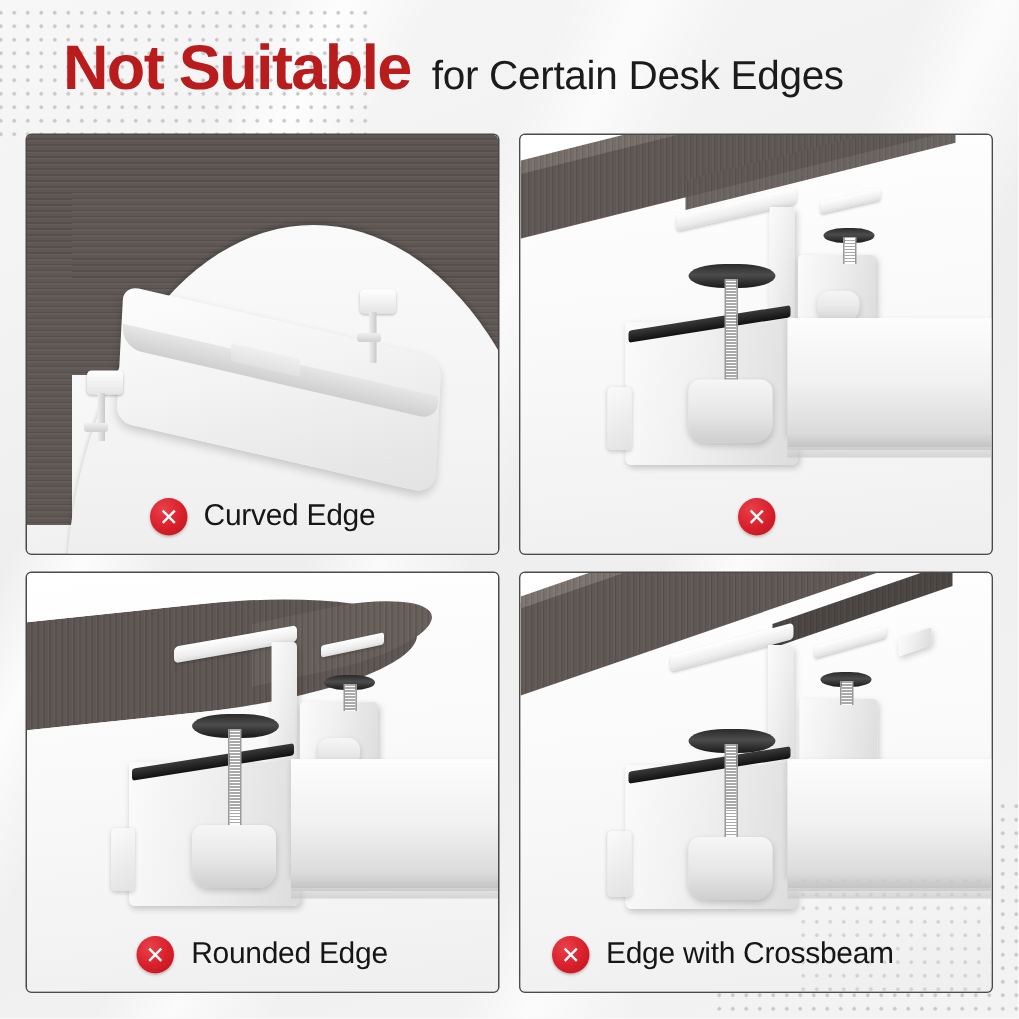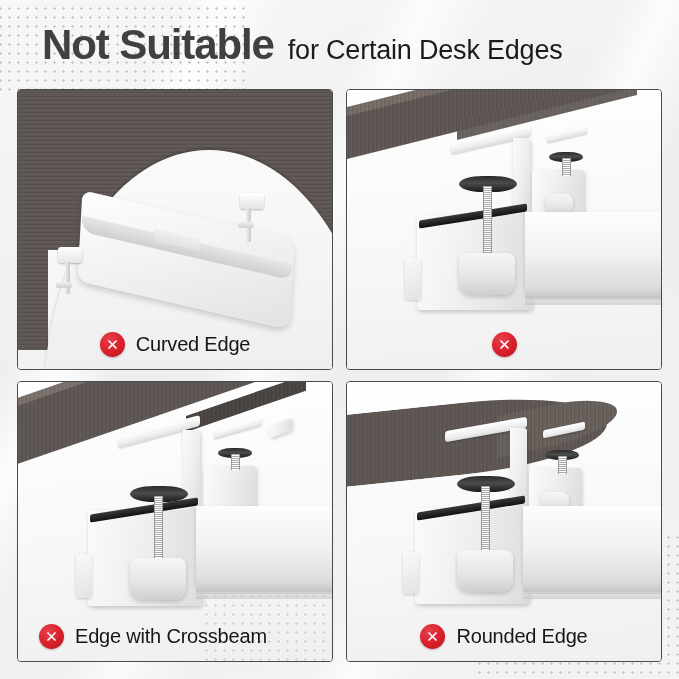--- a/index.html
+++ b/index.html
@@ -63,21 +63,21 @@
   .header-inner {
     display: flex;
     align-items: baseline;
     padding-left: 42px;
     white-space: nowrap;
   }
   .title-strong {
     font-size: 42px;
     font-weight: 700;
     letter-spacing: -1.1px;
-    color: #404040;
+    color: #b91c1c;
     line-height: 1;
   }
   .title-light {
     font-size: 27px;
     font-weight: 400;
     letter-spacing: -0.2px;
     color: #1b1b1b;
     line-height: 1;
     margin-left: 14px;
   }
@@ -390,20 +390,73 @@
           <svg width="15" height="15" viewBox="0 0 16 16" aria-hidden="true">
             <path d="M4.3 3.1 8 6.8l3.7-3.7 1.2 1.2L9.2 8l3.7 3.7-1.2 1.2L8 9.2l-3.7 3.7-1.2-1.2L6.8 8 3.1 4.3z" fill="#ffffff"></path>
           </svg>
         </span>
       </div>
     </div>
 
     <div class="panel">
       <div class="scene">
 
+        <div class="wood" style="left:-30px; top:36px; width:290px; height:72px;
+             border-radius:0 50% 50% 0 / 0 50% 50% 0;
+             transform: skewY(-6deg); transform-origin:left top;"></div>
+        <div class="wood" style="left:150px; top:34px; width:120px; height:42px;
+             border-radius:0 60% 60% 0 / 0 50% 50% 0;
+             transform: skewY(-12deg); transform-origin:left top; filter:brightness(1.1);"></div>
+
+        <div class="clamp-wrap">
+          <div class="clamp-hook-top" style="left:98px; top:42px; width:82px; height:11px;
+               border-radius:3px; transform:skewY(-10deg);"></div>
+          <div class="clamp-body" style="left:163px; top:46px; width:17px; height:92px;
+               border-radius:0 3px 3px 0;"></div>
+          <div class="clamp-body" style="left:68px; top:126px; width:114px; height:96px;
+               border-radius:0 0 4px 4px;"></div>
+          <div class="clamp-pad" style="left:70px; top:122px; width:108px; height:8px;
+               transform:skewY(-9deg);"></div>
+          <div class="clamp-cup" style="left:110px; top:94px; width:58px; height:16px;"></div>
+          <div class="clamp-screw" style="left:134px; top:104px; height:76px;"></div>
+          <div class="clamp-knob" style="left:110px; top:168px; width:56px; height:42px;"></div>
+          <div class="tab-bracket" style="left:56px; top:170px; width:16px; height:42px;
+               border-radius:3px;"></div>
+        </div>
+
+        <div class="clamp-wrap">
+          <div class="clamp-hook-top" style="left:196px; top:44px; width:42px; height:8px;
+               border-radius:2px; transform:skewY(-12deg);"></div>
+          <div class="clamp-body" style="left:182px; top:86px; width:52px; height:50px;
+               border-radius:3px;"></div>
+          <div class="clamp-cup" style="left:198px; top:68px; width:34px; height:10px;"></div>
+          <div class="clamp-screw" style="left:211px; top:74px; height:18px;"></div>
+          <div class="clamp-knob" style="left:194px; top:110px; width:28px; height:22px;"></div>
+        </div>
+
+        <div class="rail" style="left:176px; top:124px; width:162px; height:78px;
+             border-radius:0 4px 6px 0;"></div>
+        <div class="rail-under" style="left:176px; top:200px; width:162px; height:12px;"></div>
+        <div class="rail-under" style="left:176px; top:210px; width:162px; height:7px; opacity:.6;"></div>
+
+      </div>
+
+      <div class="caption">
+        <span class="x-badge">
+          <svg width="15" height="15" viewBox="0 0 16 16" aria-hidden="true">
+            <path d="M4.3 3.1 8 6.8l3.7-3.7 1.2 1.2L9.2 8l3.7 3.7-1.2 1.2L8 9.2l-3.7 3.7-1.2-1.2L6.8 8 3.1 4.3z" fill="#ffffff"></path>
+          </svg>
+        </span>
+        <span class="caption-text">Rounded Edge</span>
+      </div>
+    </div>
+
+    <div class="panel">
+      <div class="scene">
+
         <div class="wood" style="left:-30px; top:30px; width:300px; height:62px;
              transform: skewY(-19deg); transform-origin:left top;"></div>
         <div class="wood" style="left:-30px; top:26px; width:300px; height:8px;
              transform: skewY(-19deg); transform-origin:left top; filter:brightness(1.3);"></div>
 
         <div class="wood" style="left:168px; top:34px; width:120px; height:16px;
              transform: skewY(-19deg); transform-origin:left top; filter:brightness(.8);"></div>
         <div class="clamp-body" style="left:252px; top:40px; width:22px; height:12px;
              transform:skewY(-19deg); border-radius:2px;"></div>
 
@@ -444,67 +497,14 @@
       <div class="caption left-align">
         <span class="x-badge">
           <svg width="15" height="15" viewBox="0 0 16 16" aria-hidden="true">
             <path d="M4.3 3.1 8 6.8l3.7-3.7 1.2 1.2L9.2 8l3.7 3.7-1.2 1.2L8 9.2l-3.7 3.7-1.2-1.2L6.8 8 3.1 4.3z" fill="#ffffff"></path>
           </svg>
         </span>
         <span class="caption-text">Edge with Crossbeam</span>
       </div>
     </div>
 
-    <div class="panel">
-      <div class="scene">
-
-        <div class="wood" style="left:-30px; top:36px; width:290px; height:72px;
-             border-radius:0 50% 50% 0 / 0 50% 50% 0;
-             transform: skewY(-6deg); transform-origin:left top;"></div>
-        <div class="wood" style="left:150px; top:34px; width:120px; height:42px;
-             border-radius:0 60% 60% 0 / 0 50% 50% 0;
-             transform: skewY(-12deg); transform-origin:left top; filter:brightness(1.1);"></div>
-
-        <div class="clamp-wrap">
-          <div class="clamp-hook-top" style="left:98px; top:42px; width:82px; height:11px;
-               border-radius:3px; transform:skewY(-10deg);"></div>
-          <div class="clamp-body" style="left:163px; top:46px; width:17px; height:92px;
-               border-radius:0 3px 3px 0;"></div>
-          <div class="clamp-body" style="left:68px; top:126px; width:114px; height:96px;
-               border-radius:0 0 4px 4px;"></div>
-          <div class="clamp-pad" style="left:70px; top:122px; width:108px; height:8px;
-               transform:skewY(-9deg);"></div>
-          <div class="clamp-cup" style="left:110px; top:94px; width:58px; height:16px;"></div>
-          <div class="clamp-screw" style="left:134px; top:104px; height:76px;"></div>
-          <div class="clamp-knob" style="left:110px; top:168px; width:56px; height:42px;"></div>
-          <div class="tab-bracket" style="left:56px; top:170px; width:16px; height:42px;
-               border-radius:3px;"></div>
-        </div>
-
-        <div class="clamp-wrap">
-          <div class="clamp-hook-top" style="left:196px; top:44px; width:42px; height:8px;
-               border-radius:2px; transform:skewY(-12deg);"></div>
-          <div class="clamp-body" style="left:182px; top:86px; width:52px; height:50px;
-               border-radius:3px;"></div>
-          <div class="clamp-cup" style="left:198px; top:68px; width:34px; height:10px;"></div>
-          <div class="clamp-screw" style="left:211px; top:74px; height:18px;"></div>
-          <div class="clamp-knob" style="left:194px; top:110px; width:28px; height:22px;"></div>
-        </div>
-
-        <div class="rail" style="left:176px; top:124px; width:162px; height:78px;
-             border-radius:0 4px 6px 0;"></div>
-        <div class="rail-under" style="left:176px; top:200px; width:162px; height:12px;"></div>
-        <div class="rail-under" style="left:176px; top:210px; width:162px; height:7px; opacity:.6;"></div>
-
-      </div>
-
-      <div class="caption">
-        <span class="x-badge">
-          <svg width="15" height="15" viewBox="0 0 16 16" aria-hidden="true">
-            <path d="M4.3 3.1 8 6.8l3.7-3.7 1.2 1.2L9.2 8l3.7 3.7-1.2 1.2L8 9.2l-3.7 3.7-1.2-1.2L6.8 8 3.1 4.3z" fill="#ffffff"></path>
-          </svg>
-        </span>
-        <span class="caption-text">Rounded Edge</span>
-      </div>
-    </div>
-
   </div>
 </div>
 
 </body></html>

